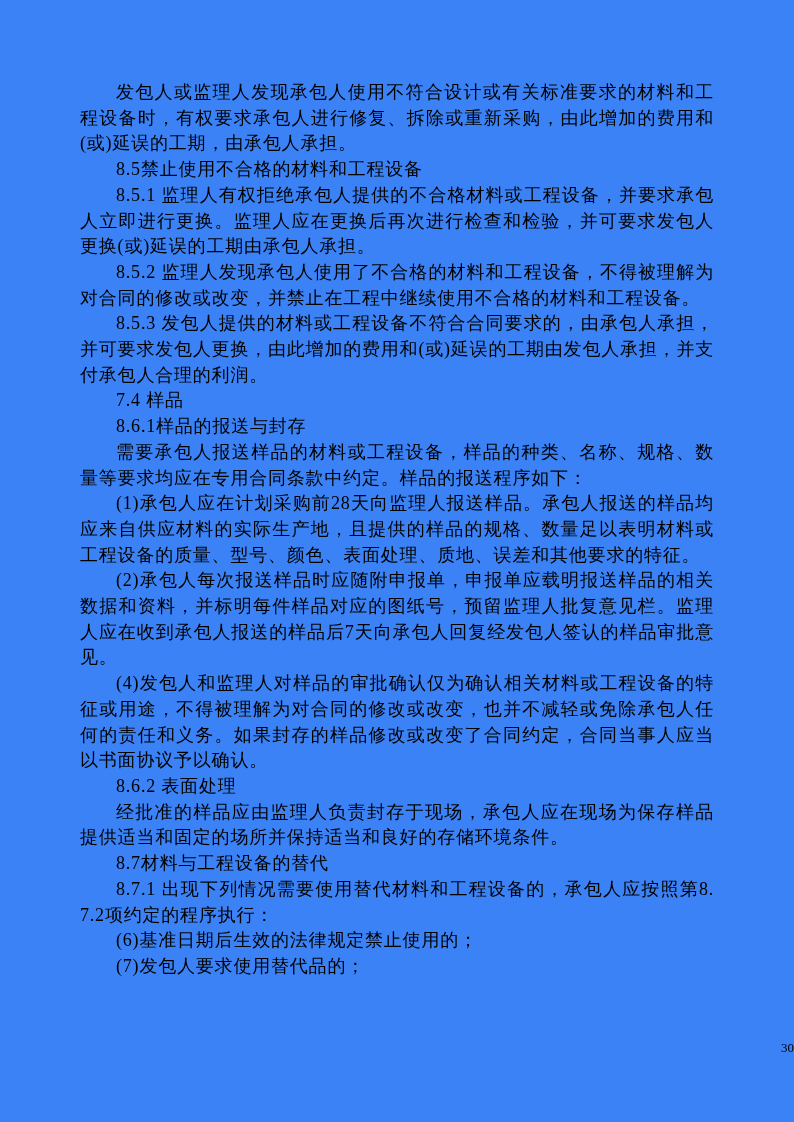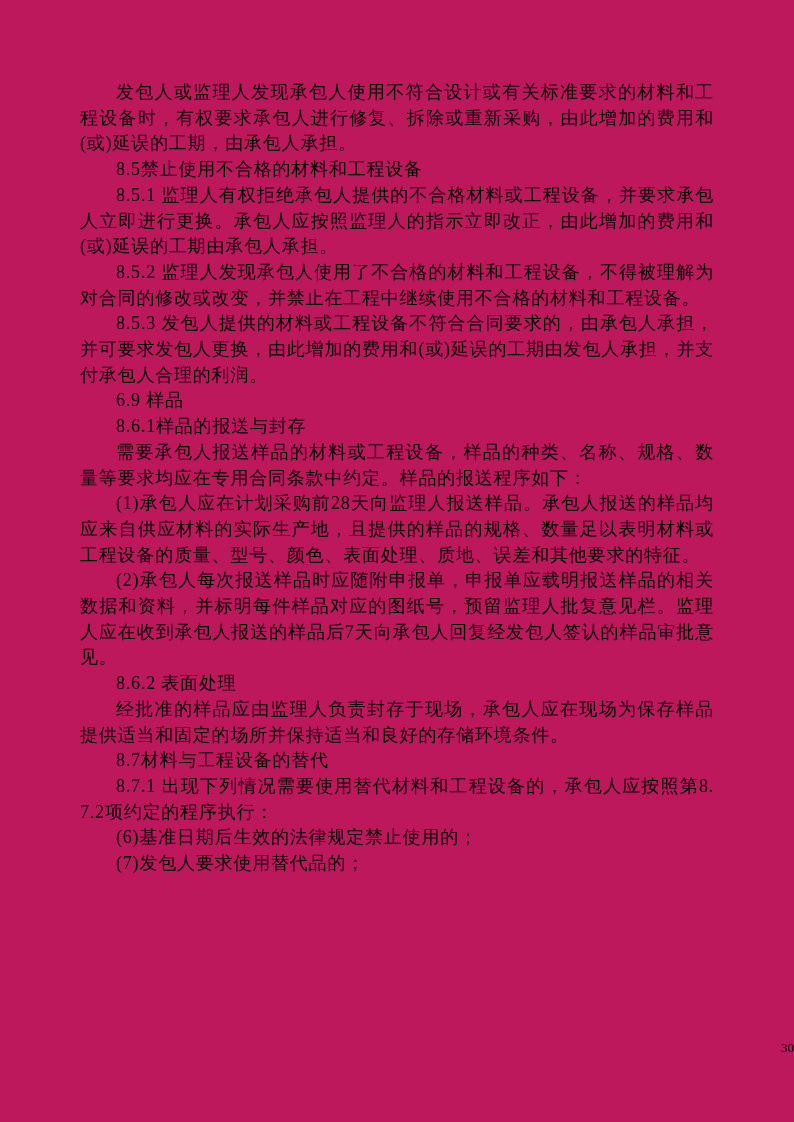--- a/index.html
+++ b/index.html
@@ -4,21 +4,21 @@
   <style>
     html, body {
       margin: 0;
       padding: 0;
       background: #ffffff;
     }
     .page {
       position: relative;
       width: 794px;
       height: 1122px;
-      background: #be185d;
+      background: #3b82f6;
       color: #000000;
       font-family: "Liberation Serif", "DejaVu Serif", serif;
       overflow: hidden;
       box-sizing: border-box;
     }
     .content {
       position: absolute;
       left: 80px;
       top: 80px;
       width: 634px;
@@ -44,28 +44,29 @@
       letter-spacing: 0;
     }
   </style>
 </head>
 <body>
 
 <div class="page">
   <div class="content">
     <p>发包人或监理人发现承包人使用不符合设计或有关标准要求的材料和工程设备时，有权要求承包人进行修复、拆除或重新采购，由此增加的费用和(或)延误的工期，由承包人承担。</p>
     <p>8.5禁止使用不合格的材料和工程设备</p>
-    <p>8.5.1 监理人有权拒绝承包人提供的不合格材料或工程设备，并要求承包人立即进行更换。承包人应按照监理人的指示立即改正，由此增加的费用和(或)延误的工期由承包人承担。</p>
+    <p>8.5.1 监理人有权拒绝承包人提供的不合格材料或工程设备，并要求承包人立即进行更换。监理人应在更换后再次进行检查和检验，并可要求发包人更换(或)延误的工期由承包人承担。</p>
     <p>8.5.2 监理人发现承包人使用了不合格的材料和工程设备，不得被理解为对合同的修改或改变，并禁止在工程中继续使用不合格的材料和工程设备。</p>
     <p>8.5.3 发包人提供的材料或工程设备不符合合同要求的，由承包人承担，并可要求发包人更换，由此增加的费用和(或)延误的工期由发包人承担，并支付承包人合理的利润。</p>
-    <p>6.9 样品</p>
+    <p>7.4 样品</p>
     <p>8.6.1样品的报送与封存</p>
     <p>需要承包人报送样品的材料或工程设备，样品的种类、名称、规格、数量等要求均应在专用合同条款中约定。样品的报送程序如下：</p>
     <p>(1)承包人应在计划采购前28天向监理人报送样品。承包人报送的样品均应来自供应材料的实际生产地，且提供的样品的规格、数量足以表明材料或工程设备的质量、型号、颜色、表面处理、质地、误差和其他要求的特征。</p>
     <p>(2)承包人每次报送样品时应随附申报单，申报单应载明报送样品的相关数据和资料，并标明每件样品对应的图纸号，预留监理人批复意见栏。监理人应在收到承包人报送的样品后7天向承包人回复经发包人签认的样品审批意见。</p>
+    <p>(4)发包人和监理人对样品的审批确认仅为确认相关材料或工程设备的特征或用途，不得被理解为对合同的修改或改变，也并不减轻或免除承包人任何的责任和义务。如果封存的样品修改或改变了合同约定，合同当事人应当以书面协议予以确认。</p>
     <p>8.6.2 表面处理</p>
     <p>经批准的样品应由监理人负责封存于现场，承包人应在现场为保存样品提供适当和固定的场所并保持适当和良好的存储环境条件。</p>
     <p>8.7材料与工程设备的替代</p>
     <p>8.7.1 出现下列情况需要使用替代材料和工程设备的，承包人应按照第8.7.2项约定的程序执行：</p>
     <p>(6)基准日期后生效的法律规定禁止使用的；</p>
     <p>(7)发包人要求使用替代品的；</p>
   </div>
   <div class="page-footer">30</div>
 </div>
 

